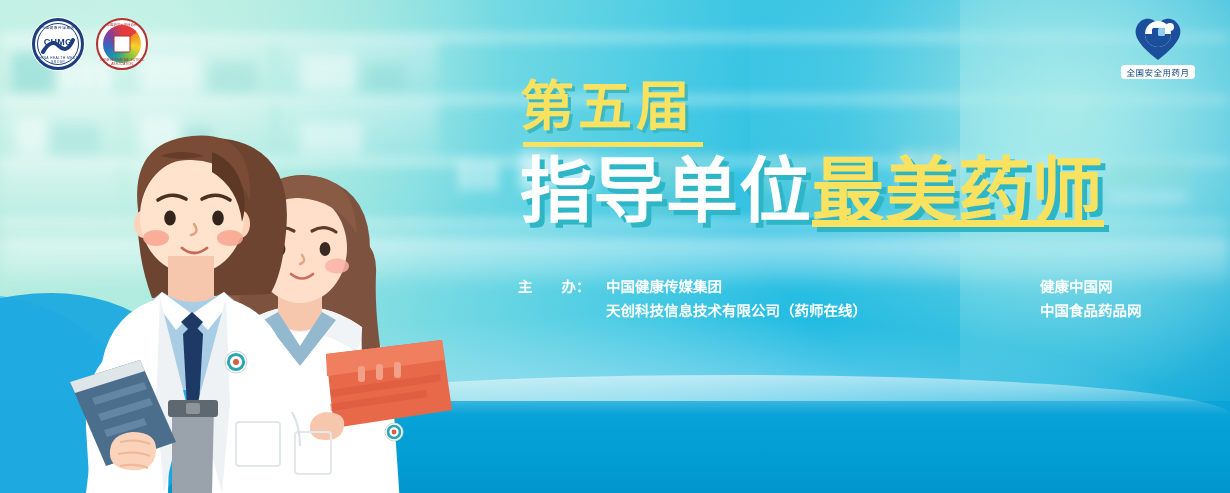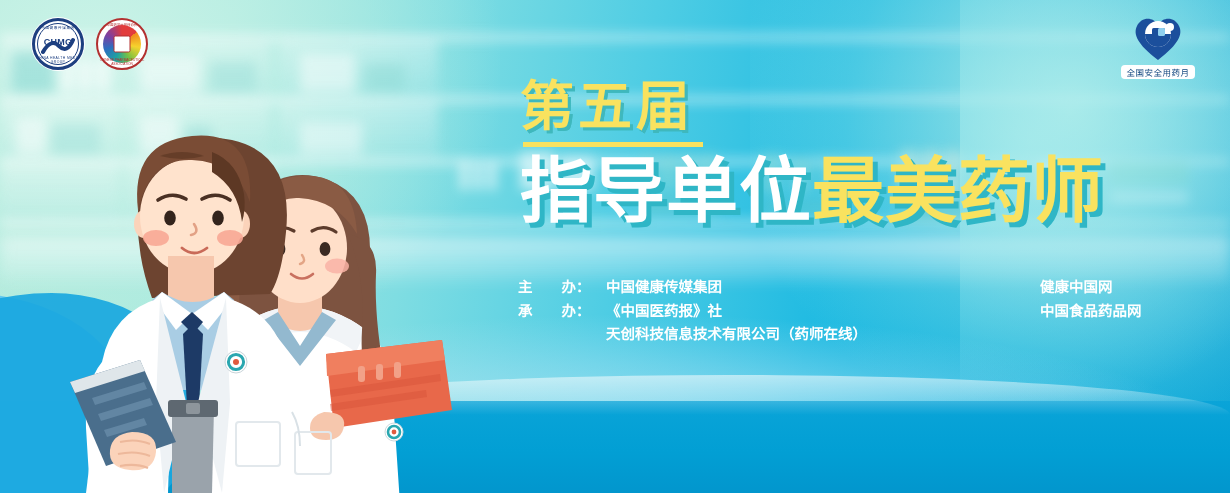--- a/index.html
+++ b/index.html
@@ -117,21 +117,21 @@
     text-shadow:3px 3px 0 #3fb8bd, 3px 3px 0 #3fb8bd;
     margin:0;white-space:nowrap;
   }
   .t-rule{width:180px;height:5px;background:#f9e25f;margin:6px 0 6px 3px;}
   .t-main{
     font-family:"DejaVu Sans","Liberation Sans",sans-serif;
     font-weight:bold;font-size:72px;line-height:76px;letter-spacing:1px;
     margin:0;white-space:nowrap;
   }
   .t-main .w{color:#ffffff;text-shadow:5px 5px 0 #2fb6c6;}
-  .t-main .y{color:#f9e25f;text-shadow:5px 5px 0 #2fb6c6;}
+  .t-main .y{color:#f9e25f;text-shadow:5px 5px 0 #2fb6c6;text-decoration:underline;}
 
   
   .credits{position:absolute;left:518px;top:276px;z-index:25;color:#ffffff;
     font-family:"DejaVu Sans","Liberation Sans",sans-serif;font-weight:bold;font-size:14.5px;line-height:23.5px;}
   .credits .row{display:flex;white-space:nowrap;}
   .credits .lab{width:88px;display:inline-block;}
   .credits .val{}
   .credits .indent{padding-left:88px;}
 
   .credits-right{position:absolute;left:952px;top:276px;z-index:25;color:#ffffff;
@@ -363,24 +363,20 @@
     <div class="t-edition">第五届</div>
     <div class="t-rule"></div>
     <div class="t-main"><span class="w">指导单位</span><span class="y">最美药师</span></div>
   </div>
 
   <div class="credits">
     <div class="row">
         <span class="lab">主　　办：</span>
         <span class="val">中国健康传媒集团</span>
       </div>
-    <div class="row">
-        <span class="lab">承　　办：</span>
-        <span class="val">《中国医药报》社</span>
-      </div>
     <div class="row indent">
         <span class="val">天创科技信息技术有限公司（药师在线）</span>
       </div>
   </div>
 
   <div class="credits-right">
     <div class="row indent"><span class="val">健康中国网</span></div>
     <div class="row indent"><span class="val">中国食品药品网</span></div>
   </div>
 

